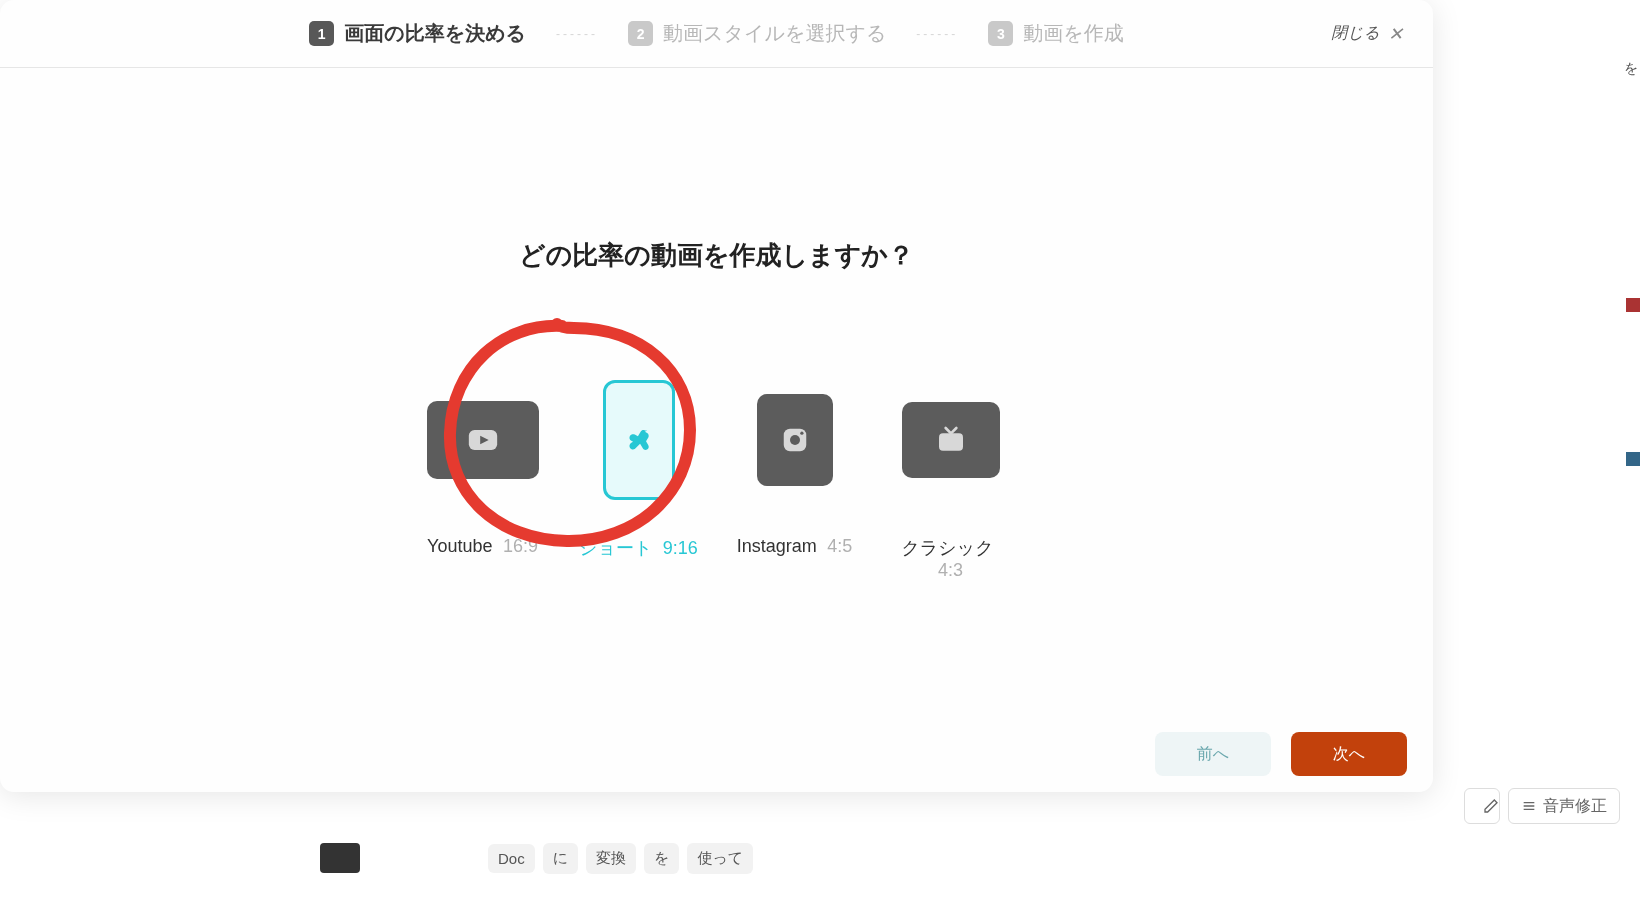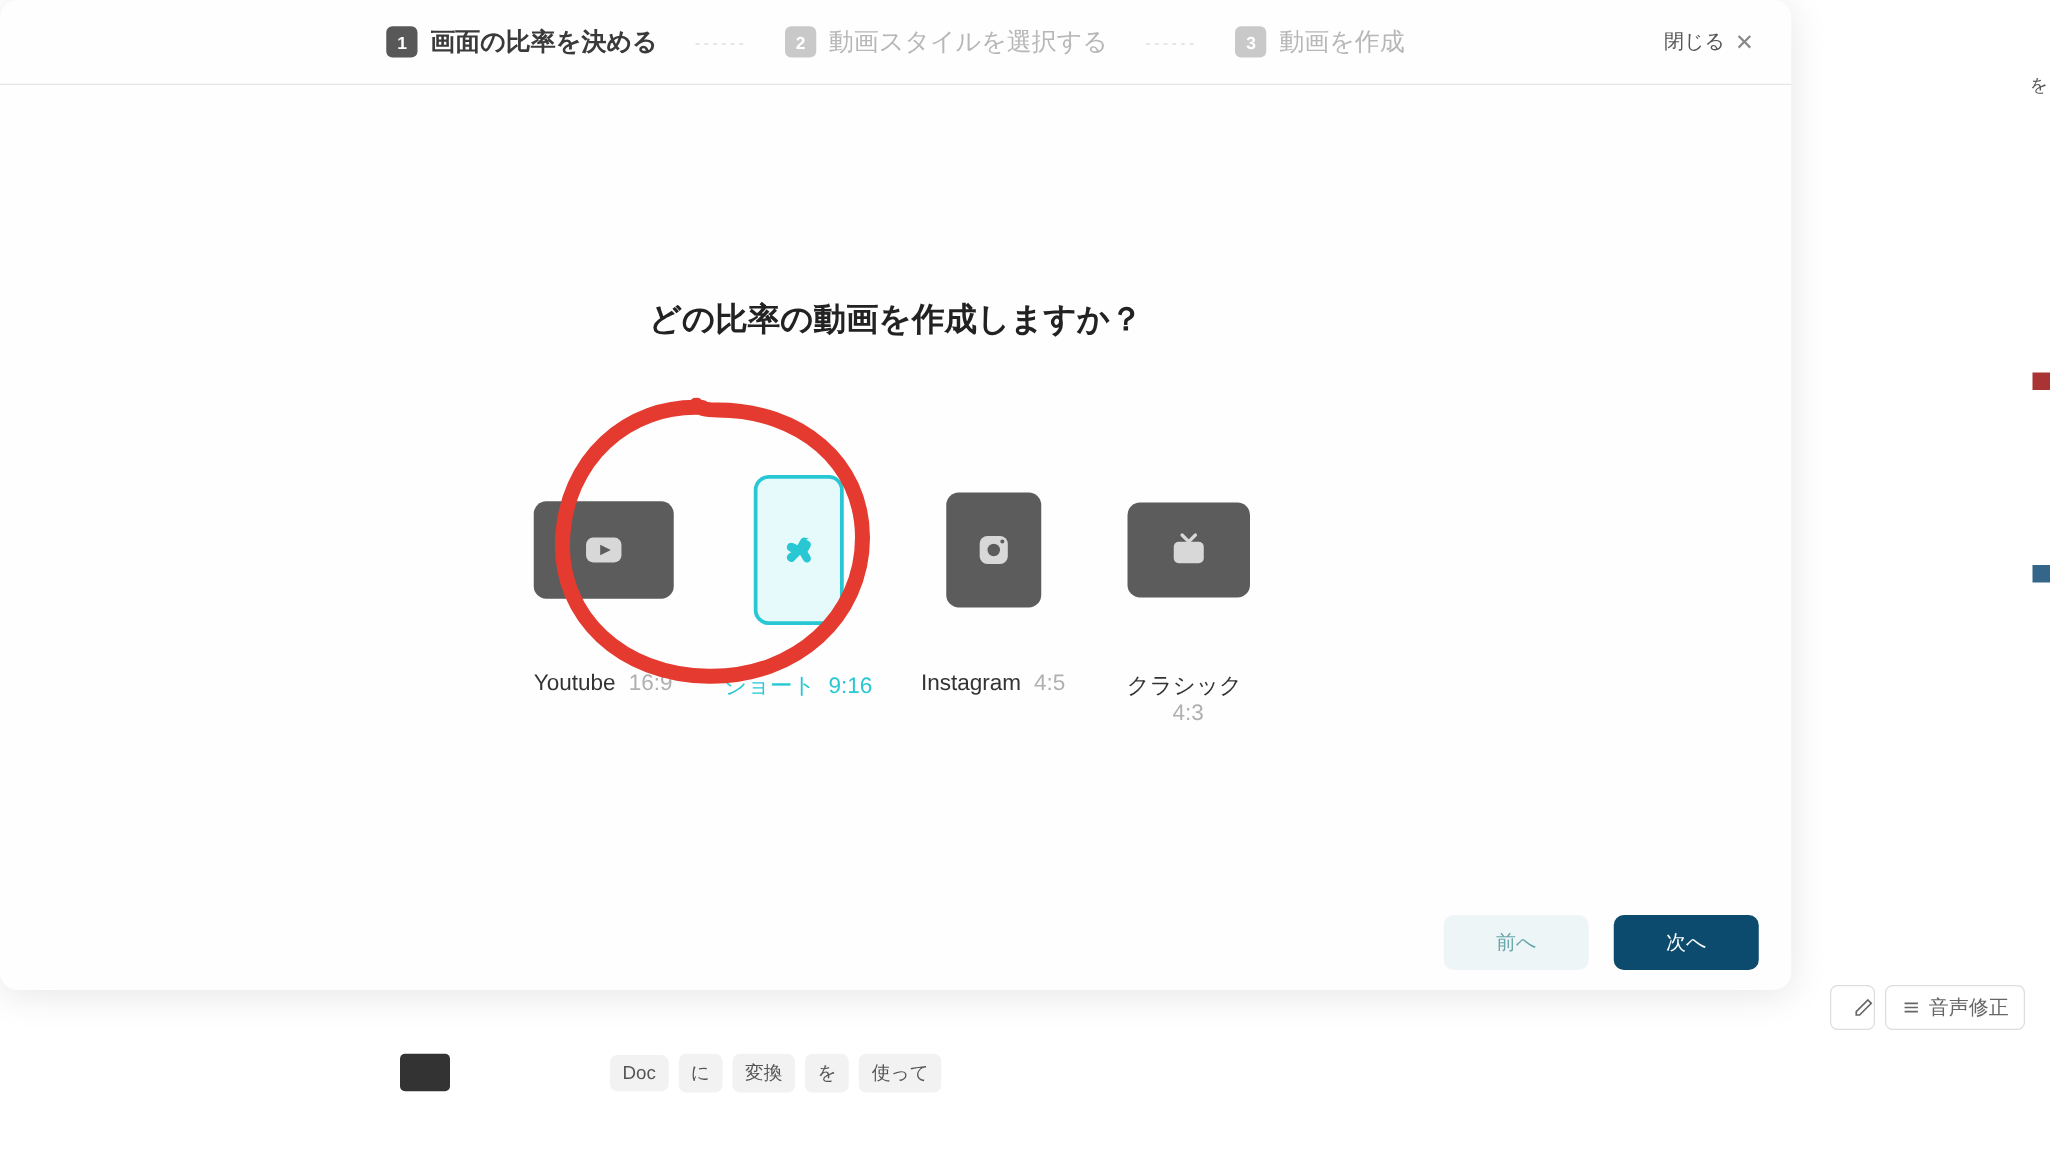--- a/index.html
+++ b/index.html
@@ -61,20 +61,21 @@
     .step-dots { color: #d7d7d7; letter-spacing: 3px; font-size: 12px; }
     .close-btn {
       display: flex;
       align-items: flex-start;
       gap: 8px;
       color: #555;
       font-size: 16px;
       cursor: pointer;
       position: absolute;
       right: 30px;
+      font-style: italic;
     }
     .close-x { font-size: 18px; color: #888; }
 
     .content {
       padding-top: 170px;
       text-align: center;
     }
     .question {
       font-size: 26px;
       font-weight: 700;
@@ -139,21 +140,21 @@
       display: flex;
       align-items: center;
       justify-content: center;
       font-size: 16px;
       font-weight: 500;
       cursor: pointer;
       border: none;
       margin-top: 38px;
     }
     .btn-prev { background: #eef5f6; color: #6aa7ad; }
-    .btn-next { background: #0c4a6e; color: #fff; }
+    .btn-next { background: #c2410c; color: #fff; }
 
     
     .hand-circle {
       position: absolute;
       left: 442px;
       top: 318px;
       width: 255px;
       height: 230px;
       pointer-events: none;
     }

